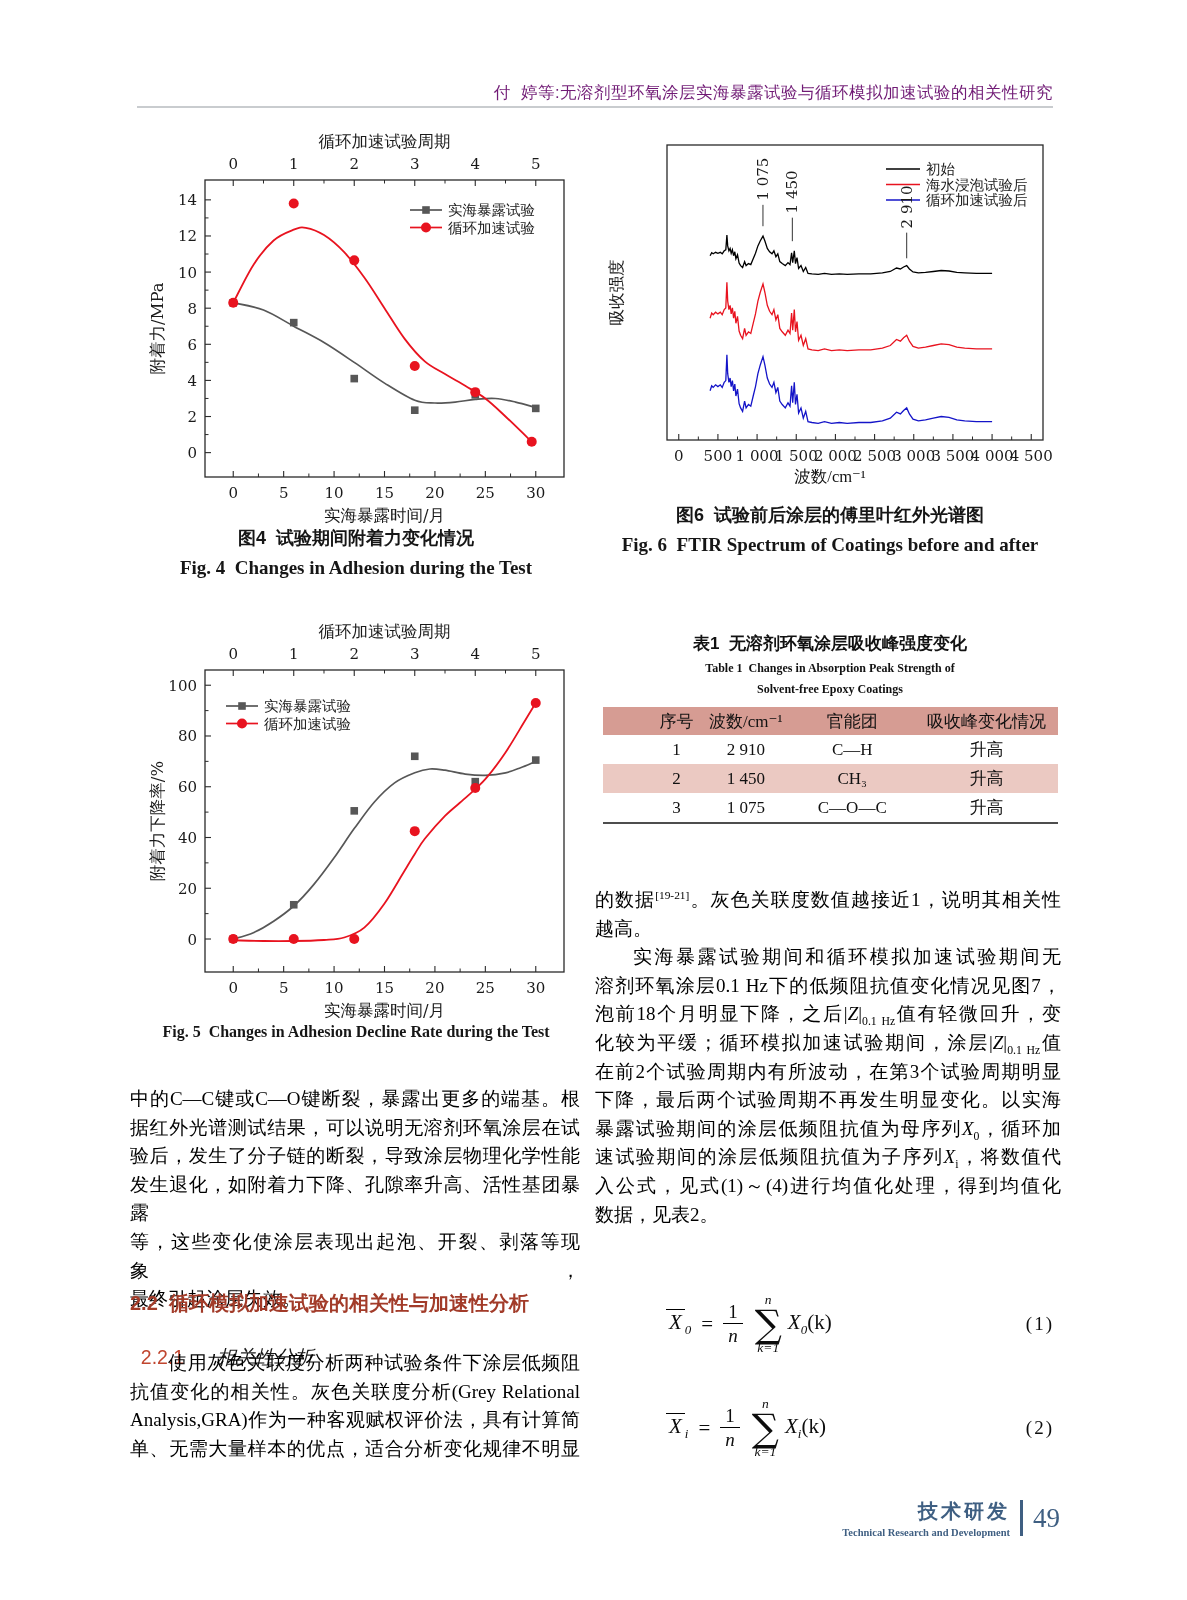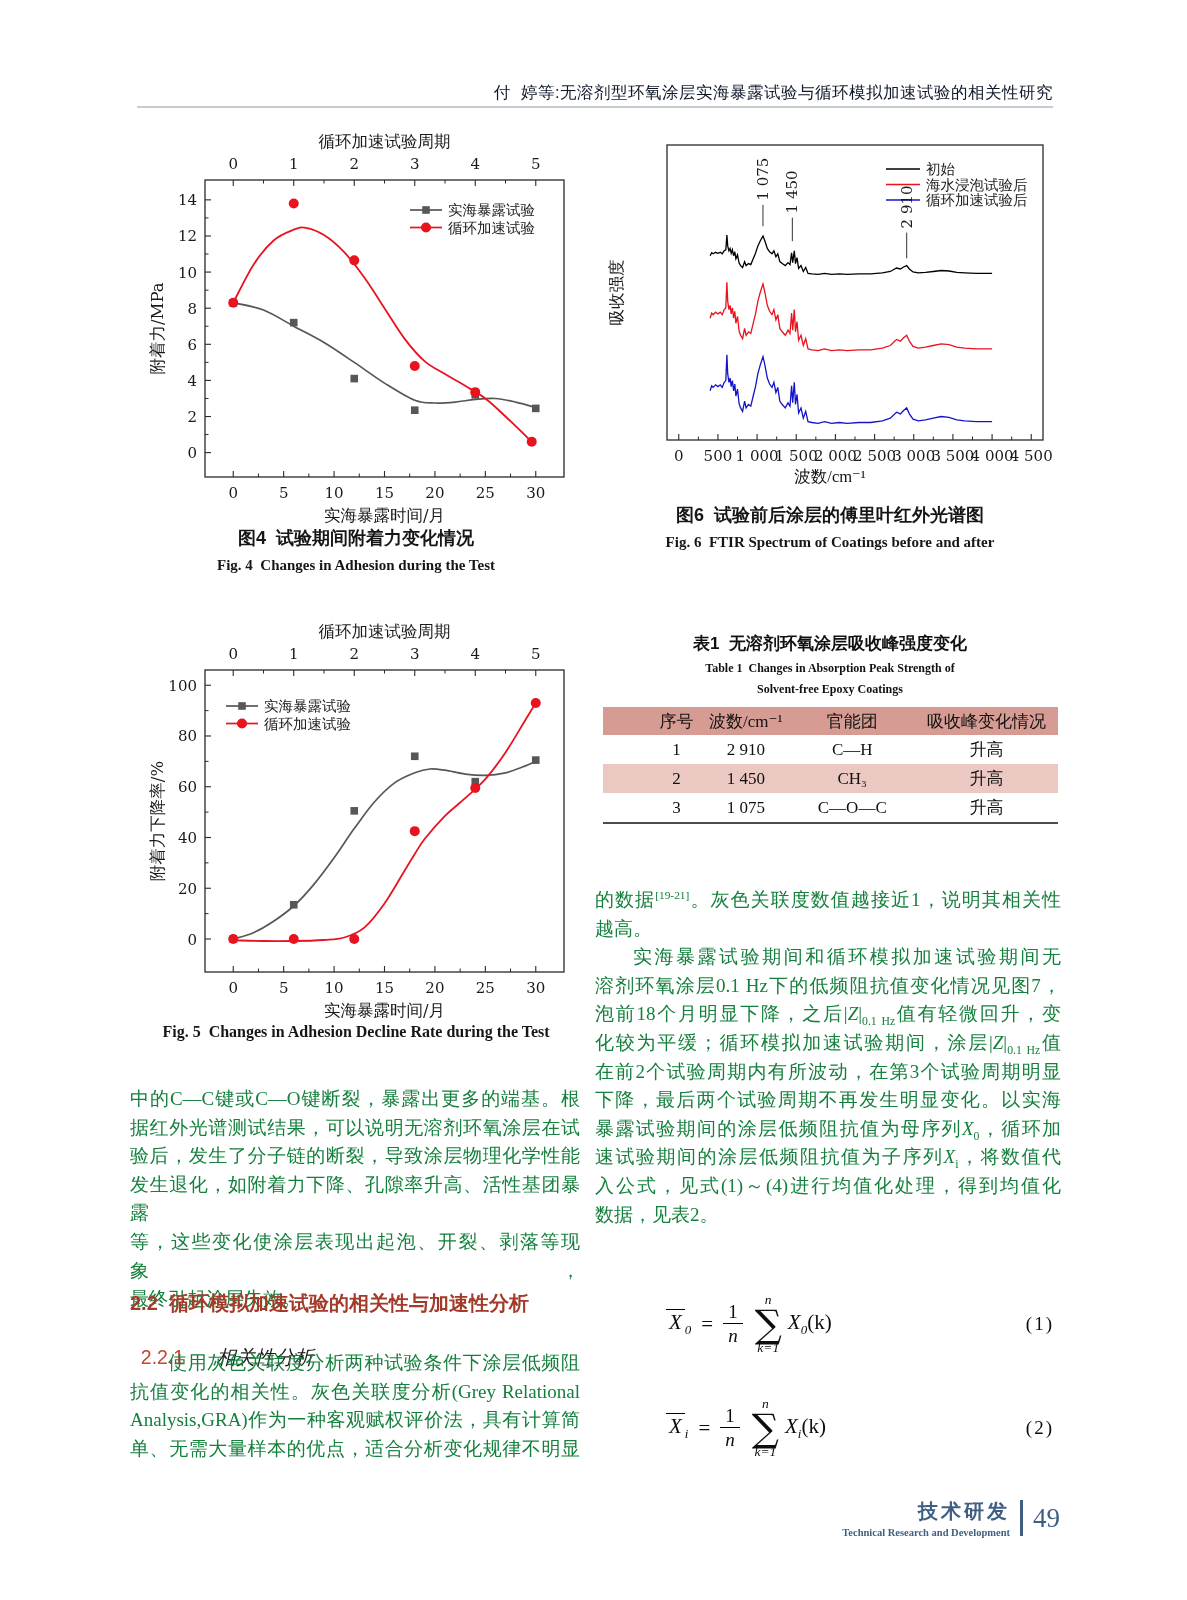--- a/index.html
+++ b/index.html
@@ -1,44 +1,44 @@
 <!DOCTYPE html>
 <html><head>
 <meta charset="utf-8">
 <style>
   html,body{margin:0;padding:0;}
   body{width:1187px;height:1600px;position:relative;background:#ffffff;
        font-family:"Liberation Serif","DejaVu Serif",serif;color:#111;overflow:hidden;}
   .abs{position:absolute;}
   
   .pagehead{left:137px;top:82px;width:916px;text-align:right;font-size:16.5px;
-            color:#0f172a;font-family:"Liberation Sans","DejaVu Sans",sans-serif;
+            color:#701a75;font-family:"Liberation Sans","DejaVu Sans",sans-serif;
             letter-spacing:.5px;white-space:pre;}
   .headrule{left:137px;top:106px;width:916px;height:2px;background:#c9cccf;}
   
   .figcap{text-align:center;}
   .cap-cn{font-family:"Liberation Sans","DejaVu Sans",sans-serif;font-weight:bold;
           font-size:18px;color:#161616;white-space:pre;}
-  .cap-en{font-family:"Liberation Serif",serif;font-weight:bold;font-size:15px;
+  .cap-en{font-family:"Liberation Serif",serif;font-weight:bold;font-size:19px;
           margin-top:7px;color:#161616;white-space:pre;}
   
   .tbl-title{text-align:center;}
   .tbl-cn{font-family:"Liberation Sans","DejaVu Sans",sans-serif;font-weight:bold;
           font-size:17px;white-space:pre;}
   .tbl-en{font-family:"Liberation Serif",serif;font-weight:bold;font-size:12px;
           margin-top:6px;white-space:pre;}
   .table1{width:455px;font-size:17px;}
   .t-row{display:flex;align-items:center;text-align:center;}
   .t-head{background:#d69c93;height:28px;}
   .t-body{height:29px;background:#fff;}
   .t-alt{background:#ebc9c2;}
   .t-last{border-bottom:2px solid #4d4d4d;}
   .c0{width:57px;margin-left:48px;} .c1{width:98px;} .c2{width:140px;} .c3{width:160px;}
   
-  .textblock{font-size:19px;line-height:28.6px;color:#15803d;}
+  .textblock{font-size:19px;line-height:28.6px;color:#000000;}
   .tline{text-align:justify;text-align-last:justify;}
   .tline.nojust{text-align-last:auto;}
   .tline.indent{text-indent:2em;}
   .sg-sup{vertical-align:super;font-size:60%;line-height:0;}
   .sg-sub{vertical-align:sub;font-size:62%;line-height:0;}
   .sg-i{font-style:italic;}
   
   .h22{font-family:"Liberation Sans","DejaVu Sans",sans-serif;font-weight:bold;
        font-size:20px;color:#a23b29;white-space:pre;}
   .h221{font-family:"Liberation Sans","DejaVu Sans",sans-serif;font-size:19.5px;

